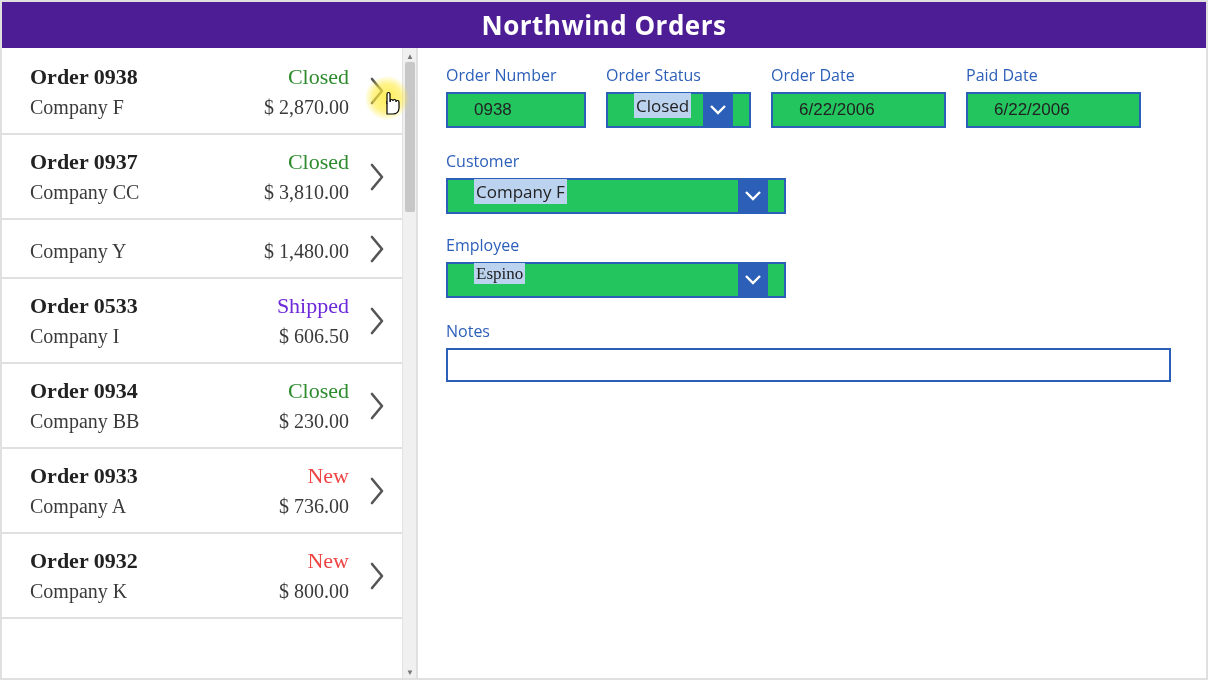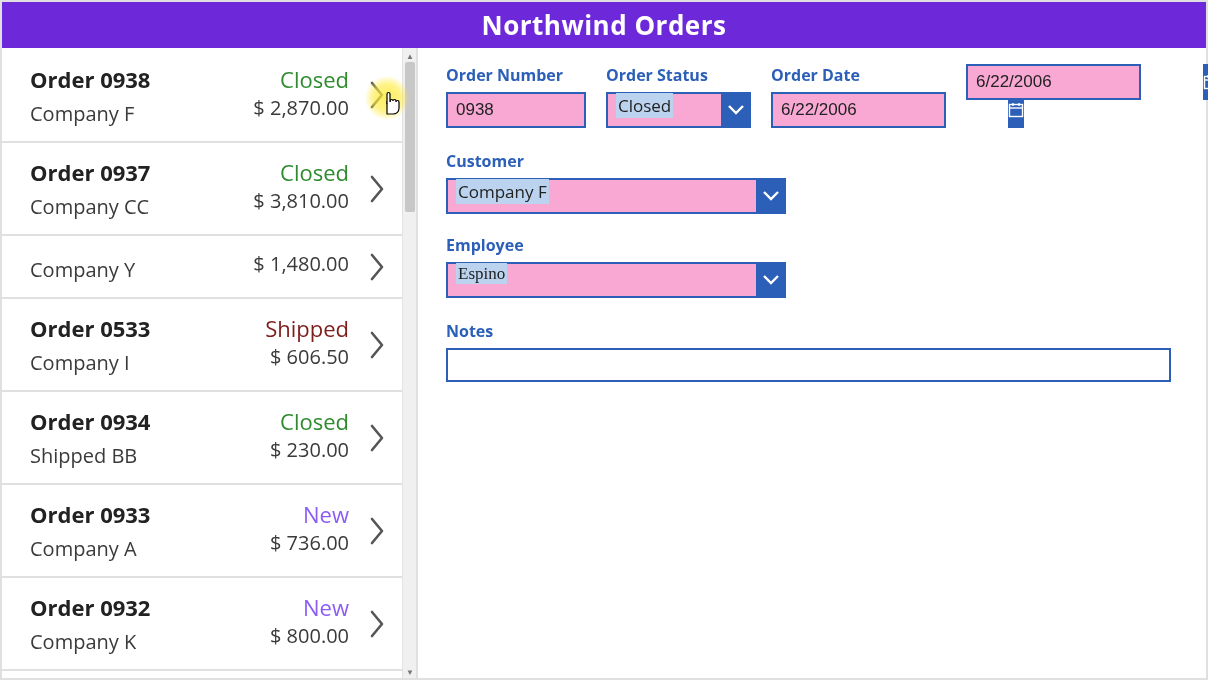--- a/index.html
+++ b/index.html
@@ -2,21 +2,21 @@
 <html><head>
 <meta charset="utf-8">
 <style>
   * { box-sizing: border-box; margin: 0; padding: 0; }
   html, body { width: 1208px; height: 680px; font-family: "Segoe UI", "Open Sans", Arial, sans-serif; background: #fff; }
   .app {
     width: 1208px; height: 680px; position: relative; background: #fff;
     border: 2px solid #e0e0e0;
   }
   .header {
-    background: #6d28d9;
+    background: #4c1d95;
     color: #fff;
     height: 46px;
     display: flex; align-items: center; justify-content: center;
   }
   .header h1 { font-size: 26px; font-weight: 700; letter-spacing: 0.5px;}
   .body {
     display: flex; height: calc(100% - 46px);
   }
   .sidebar {
     width: 416px; position: relative; border-right: 2px solid #e0e0e0;
@@ -42,29 +42,29 @@
     position: absolute; left: 2px; width: 10px; top: 14px; height: 150px;
     background: #c7c7c7; border-radius: 2px;
   }
   .order-item {
     border-bottom: 2px solid #8a8a8a44;
     padding: 14px 55px 14px 28px;
     position: relative;
     cursor: pointer;
   }
   .order-item:first-child { padding-top: 16px; }
-  .order-row { display:flex; justify-content: space-between; align-items: flex-start; }
+  .order-row { display:flex; justify-content: space-between; align-items: flex-end; font-family: Liberation Serif, serif; }
   .order-title { font-size: 22px; font-weight: 700; color:#222; }
   .order-status { font-size: 22px; text-align: right;}
   .order-company { font-size: 20px; color:#3a3a3a; margin-top:6px;}
   .order-amount { font-size: 20px; color:#3a3a3a; text-align:right;}
   .status-Closed { color: #2e8b2e; }
   .status-Invoiced { color: #2040ff; }
-  .status-Shipped { color: #7f1d1d; }
-  .status-New { color: #8b5cf6; }
+  .status-Shipped { color: #6d28d9; }
+  .status-New { color: #ef4444; }
   .chevron-cell {
     position: absolute; right: 12px; top: 50%; transform: translateY(-50%);
     width: 28px; height: 40px;
     display:flex; align-items:center; justify-content:center;
   }
   .chevron-cell svg { width: 16px; height: 40px; }
 
   .cursor-glow {
     position:absolute; width:44px; height:44px; border-radius:50%;
     background: radial-gradient(circle, rgba(255,235,59,0.85) 0%, rgba(255,235,59,0.6) 45%, rgba(255,235,59,0) 72%);
@@ -72,24 +72,24 @@
   }
   .pointer-cursor {
     position:absolute; pointer-events:none;
   }
 
   .detail {
     flex: 1; padding: 16px 28px 0 28px;
   }
   .form-row { display:flex; gap: 20px; margin-bottom: 22px; flex-wrap: wrap;}
   .field { display:flex; flex-direction:column; }
-  .field-label { color:#2c5fb8; font-size:16px; margin-bottom:6px; font-weight: 700;}
+  .field-label { color:#2c5fb8; font-size:16px; margin-bottom:6px; font-weight: 400;}
   .input-wrap {
     border: 2px solid #2c5fb8; height:36px;
-    display:flex; align-items:center; padding: 0 8px; background:#f9a8d4;
+    display:flex; align-items:center; padding: 0 26px; background:#22c55e;
     position: relative;
   }
   .input-text { font-size:17px; color:#222; flex:1; background:transparent; border:none; outline:none; height:100%; }
   .sel-highlight {
     background: #bcd3ef; padding: 1px 2px;
   }
   .dropdown-btn, .date-btn {
     width: 30px; height: 36px; margin: -2px -10px -2px 6px;
     background:#2c5fb8; display:flex; align-items:center; justify-content:center;
     cursor:pointer;
@@ -173,21 +173,21 @@
                 <path d="M2 8 L12 20 L2 32" stroke="#555" stroke-width="2.6" fill="none" stroke-linecap="round" stroke-linejoin="round"></path>
               </svg>
             </div>
           </div>
           <div class="order-item">
             <div class="order-row">
               <span class="order-title">Order 0934</span>
               <span class="order-status status-Closed">Closed</span>
             </div>
             <div class="order-row">
-              <span class="order-company">Shipped BB</span>
+              <span class="order-company">Company BB</span>
               <span class="order-amount">$ 230.00</span>
             </div>
             <div class="chevron-cell">
               <svg viewBox="0 0 16 40">
                 <path d="M2 8 L12 20 L2 32" stroke="#555" stroke-width="2.6" fill="none" stroke-linecap="round" stroke-linejoin="round"></path>
               </svg>
             </div>
           </div>
           <div class="order-item">
             <div class="order-row">
@@ -262,20 +262,21 @@
               <svg width="16" height="16" viewBox="0 0 16 16">
                 <rect x="1.5" y="2.5" width="13" height="12" stroke="#fff" fill="none" stroke-width="1.4"></rect>
                 <line x1="1.5" y1="6" x2="14.5" y2="6" stroke="#fff" stroke-width="1.4"></line>
                 <line x1="5" y1="1" x2="5" y2="4" stroke="#fff" stroke-width="1.4"></line>
                 <line x1="11" y1="1" x2="11" y2="4" stroke="#fff" stroke-width="1.4"></line>
               </svg>
             </div>
           </div>
         </div>
         <div class="field">
+          <span class="field-label">Paid Date</span>
           <div class="input-wrap w-date">
             <input class="input-text" value="6/22/2006" style="">
             <div class="date-btn">
               <svg width="16" height="16" viewBox="0 0 16 16">
                 <rect x="1.5" y="2.5" width="13" height="12" stroke="#fff" fill="none" stroke-width="1.4"></rect>
                 <line x1="1.5" y1="6" x2="14.5" y2="6" stroke="#fff" stroke-width="1.4"></line>
                 <line x1="5" y1="1" x2="5" y2="4" stroke="#fff" stroke-width="1.4"></line>
                 <line x1="11" y1="1" x2="11" y2="4" stroke="#fff" stroke-width="1.4"></line>
               </svg>
             </div>

